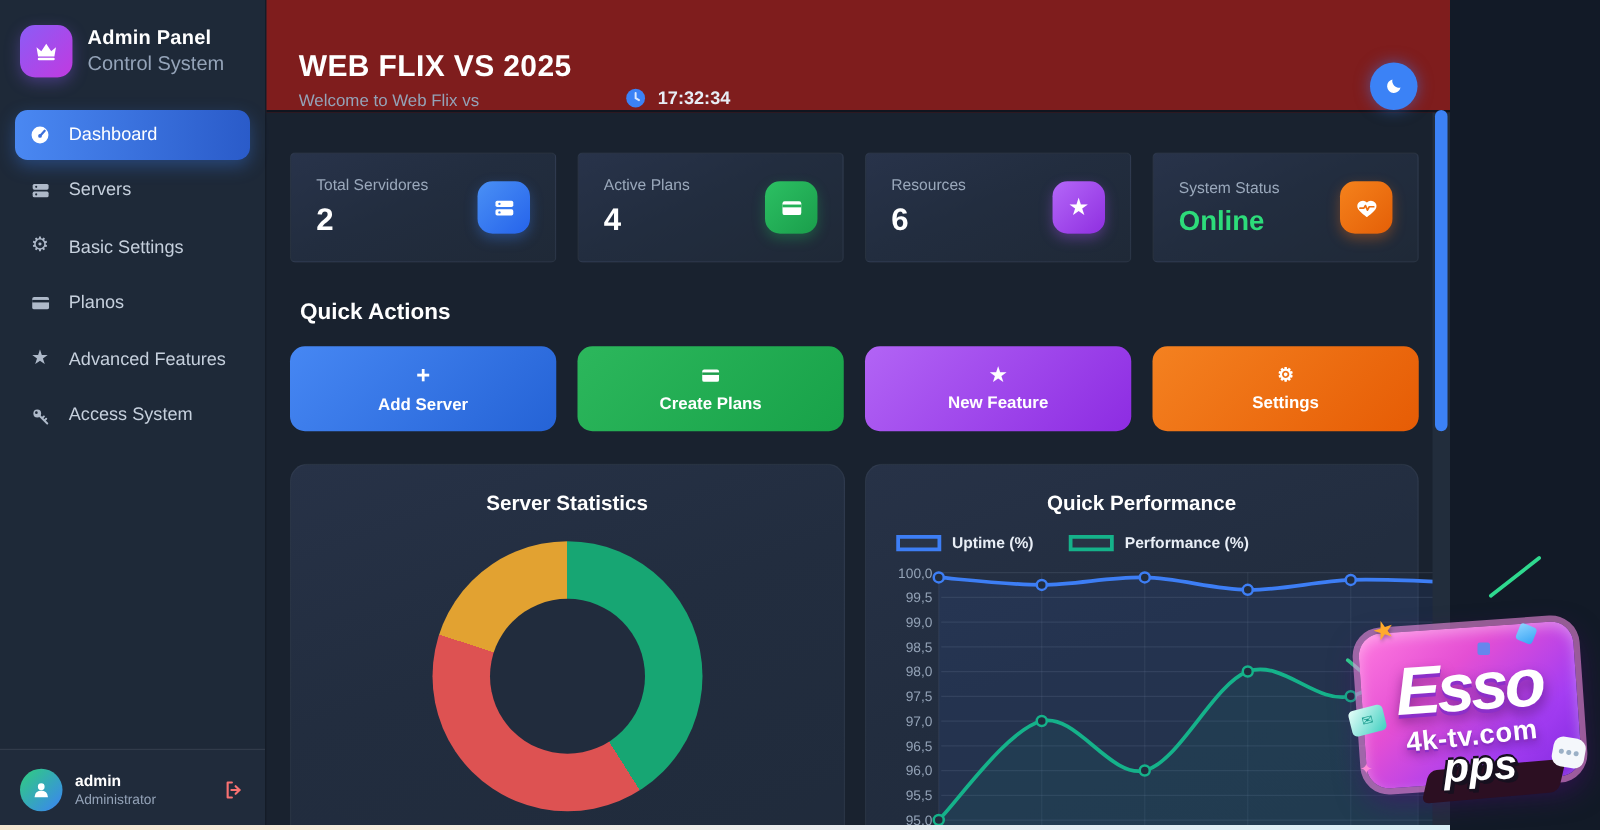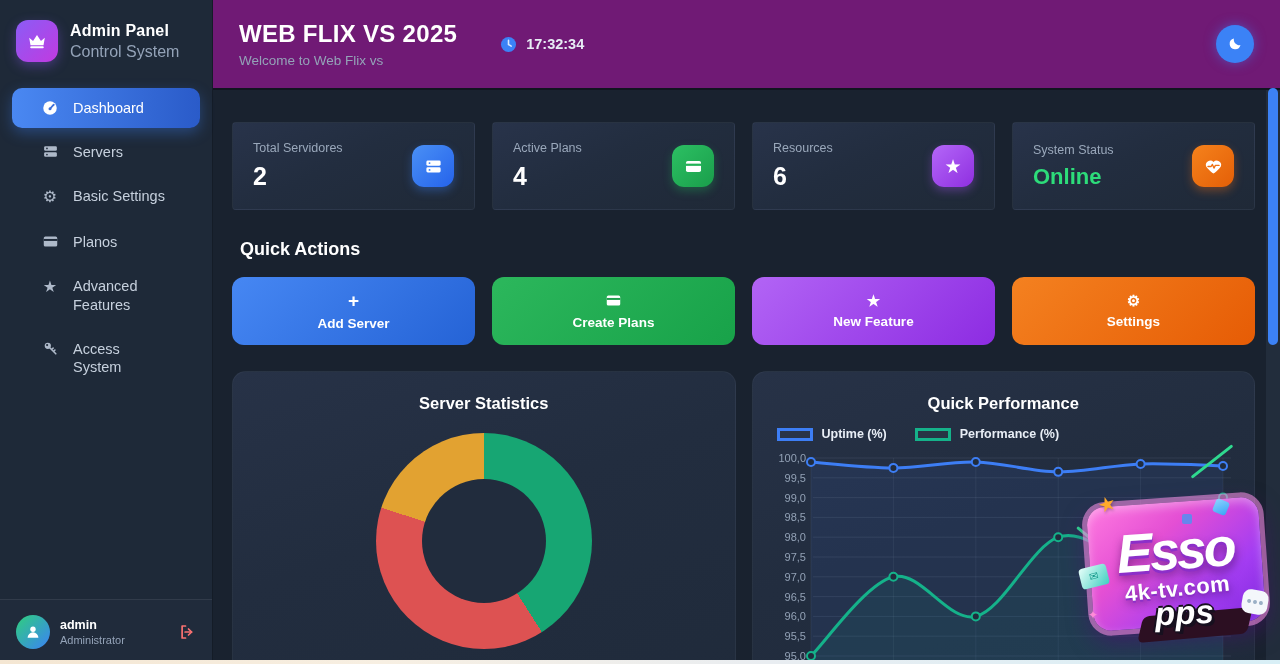--- a/index.html
+++ b/index.html
@@ -1,53 +1,53 @@
 <!DOCTYPE html>
 <html><head>
 <meta charset="utf-8">
 <style>
   * { margin:0; padding:0; box-sizing:border-box; }
   html,body { width:1280px; height:664px; overflow:hidden; background:#121a27;
               font-family:"Liberation Sans", sans-serif; }
-  .app { position:relative; width:1280px; height:664px; background:#18222f; }
+  .app { position:relative; width:1160px; height:664px; background:#18222f; }
 
   
   .sidebar { position:absolute; left:0; top:0; width:213px; height:664px;
              background:#1e2938; display:flex; flex-direction:column;
              border-right:1px solid rgba(0,0,0,.3); z-index:5; }
   .brand { display:flex; align-items:center; gap:12px; padding:20px 16px 18px 16px; }
   .brand-logo { width:42px; height:42px; border-radius:12px; flex:0 0 42px;
                 background:linear-gradient(135deg,#8b5cf6,#c13ae0);
                 display:flex; align-items:center; justify-content:center;
                 box-shadow:0 4px 12px rgba(139,92,246,.35); }
   .brand-title { font-size:16px; font-weight:bold; color:#fff; letter-spacing:.2px; }
   .brand-sub { font-size:16px; color:#94a3b8; margin-top:3px; }
   .nav { display:flex; flex-direction:column; gap:4px; padding:8px 12px; }
-  .nav-item { --iconbg:#1e2938; display:flex; align-items:flex-start; gap:13px;
-              padding:11px 28px; border-radius:10px; color:#c6d0dd; font-size:14.5px;
+  .nav-item { --iconbg:#1e2938; display:flex; align-items:flex-end; gap:13px;
+              padding:11px 10px; border-radius:10px; color:#c6d0dd; font-size:14.5px;
               cursor:pointer; line-height:1.25; }
   .nav-item .nicon { width:20px; flex:0 0 20px; display:flex; justify-content:center;
                      align-items:center; color:#aeb9c9; font-size:16px; }
   .nav-item.active { --iconbg:#3d6fd9;
               background:linear-gradient(90deg,#4a88f2,#2a5bc9);
               color:#fff; box-shadow:0 5px 14px rgba(59,130,246,.35); }
   .nav-item.active .nicon { color:#fff; }
   .sidebar-footer { margin-top:auto; border-top:1px solid rgba(255,255,255,.08);
               padding:15px 16px; display:flex; align-items:center; gap:10px;
               background:#202b3b; }
   .avatar { width:34px; height:34px; border-radius:50%; flex:0 0 34px;
             background:linear-gradient(135deg,#2fcf7c,#3b82f6);
             display:flex; align-items:center; justify-content:center; }
   .uname { font-size:12.5px; font-weight:bold; color:#fff; }
   .urole { font-size:11px; color:#94a3b8; margin-top:2px; }
   .logout { margin-left:auto; cursor:pointer; display:flex; }
 
   
   .header { position:absolute; left:213px; top:0; right:0; height:90px;
-            background:#701a75; display:flex; align-items:center; padding:0 26px;
+            background:#7f1d1d; display:flex; align-items:flex-end; padding:0 26px;
             border-bottom:2px solid #10151f; z-index:4; }
   .h-title { font-size:24px; font-weight:800; color:#fff; letter-spacing:.3px; }
   .h-sub { font-size:13.5px; color:#94a3b8; margin-top:5px; }
   .h-clock { display:flex; align-items:center; gap:8px; margin-left:42px;
              color:#e7edf5; font-size:14.5px; font-weight:bold; }
   .theme-btn { margin-left:auto; width:38px; height:38px; border-radius:50%;
                background:#3b82f6; border:none; cursor:pointer; display:flex;
                align-items:center; justify-content:center;
                box-shadow:0 0 12px rgba(59,130,246,.5); }
 

